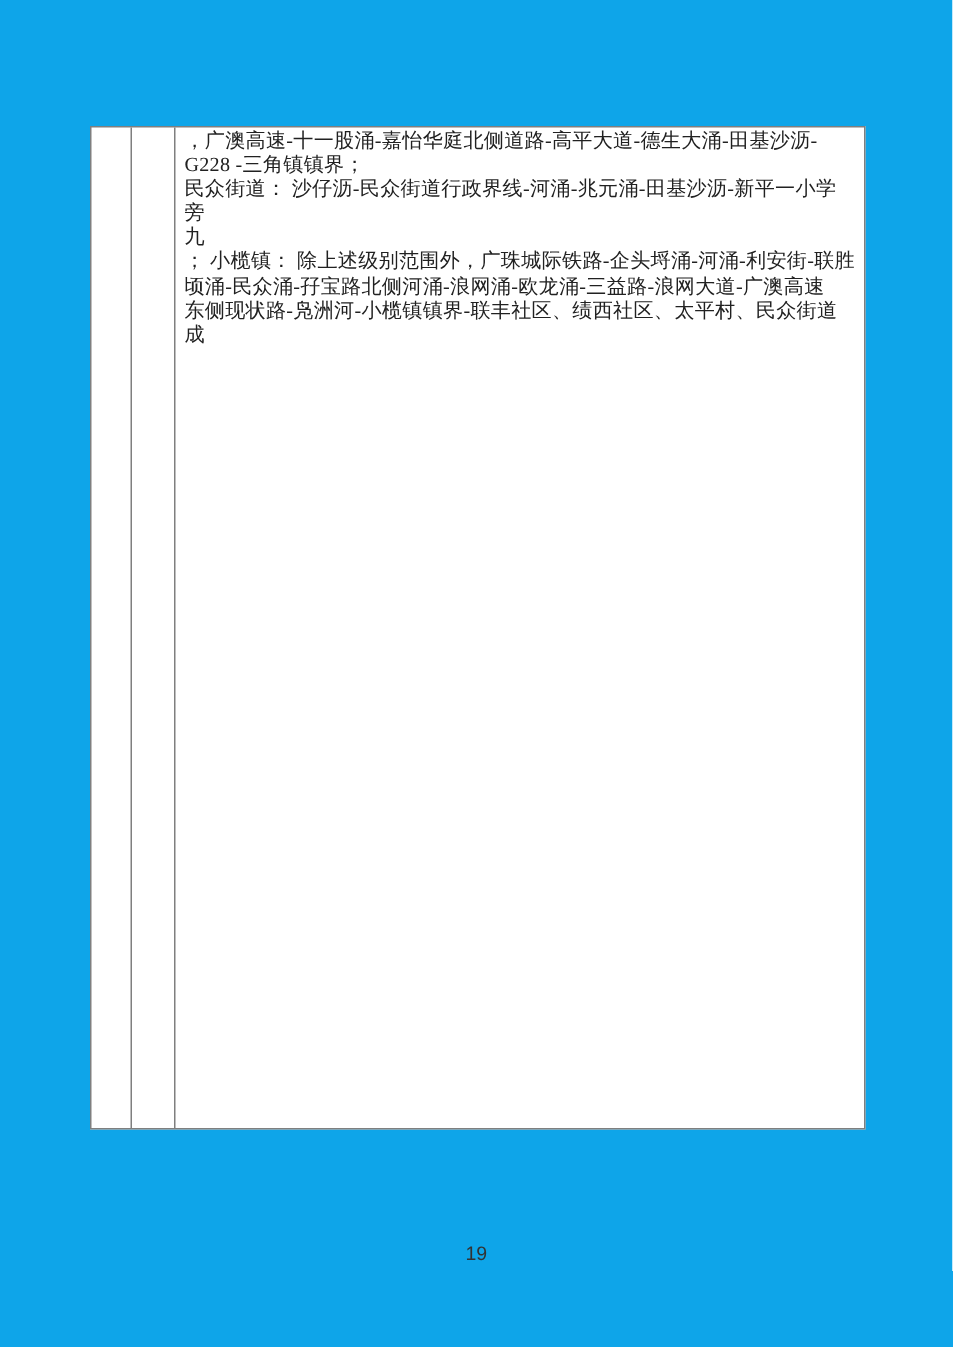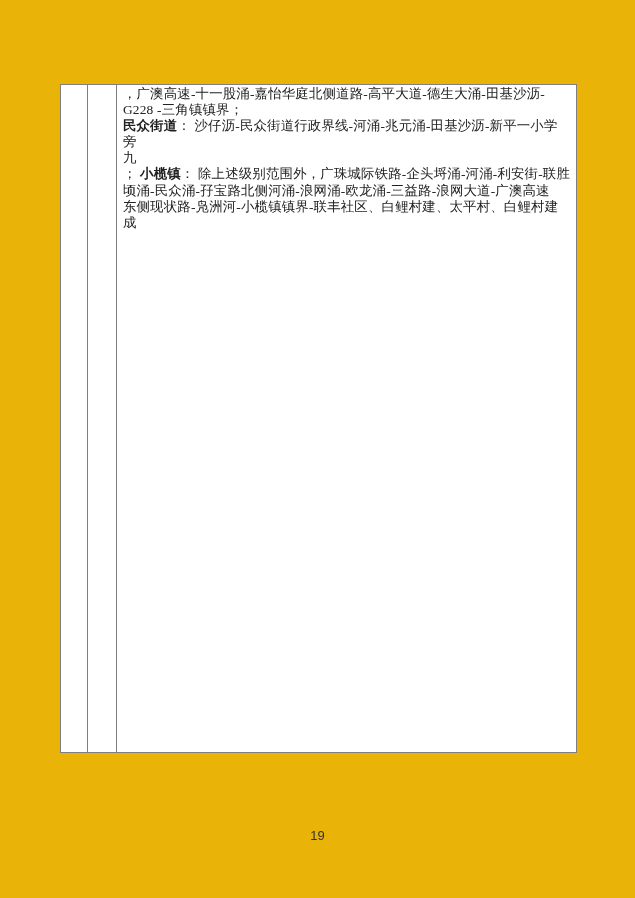--- a/index.html
+++ b/index.html
@@ -4,21 +4,21 @@
 <style>
   html, body {
     margin: 0;
     padding: 0;
     background: #ffffff;
   }
   .page {
     position: relative;
     width: 635px;
     height: 898px;
-    background: #eab308;
+    background: #0ea5e9;
     overflow: hidden;
     font-family: "Liberation Serif", "DejaVu Serif", serif;
     color: #212121;
   }
   .doc-table {
     position: absolute;
     left: 60px;
     top: 84px;
     width: 517px;
     height: 669px;
@@ -46,21 +46,21 @@
   .cell-text {
     font-size: 13.4px;
     line-height: 16.1px;
     letter-spacing: 0.2px;
     color: #212121;
   }
   .text-line {
     white-space: nowrap;
   }
   .text-line .bold {
-    font-weight: 700;
+    font-weight: 400;
     margin-top: 32px;
   }
   .page-number {
     position: absolute;
     left: 0;
     right: 0;
     top: 828px;
     text-align: center;
     font-size: 13px;
     color: #333333;
@@ -76,19 +76,19 @@
     <div class="col col2"></div>
     <div class="col col3">
       <div class="cell-text">
           <div class="text-line"><span>，广澳高速-十一股涌-嘉怡华庭北侧道路-高平大道-德生大涌-田基沙沥-</span></div>
           <div class="text-line"><span>G228 -三角镇镇界；</span></div>
           <div class="text-line"><span class="bold">民众街道</span><span>： 沙仔沥-民众街道行政界线-河涌-兆元涌-田基沙沥-新平一小学</span></div>
           <div class="text-line"><span>旁</span></div>
           <div class="text-line"><span>九</span></div>
           <div class="text-line"><span>； </span><span class="bold">小榄镇</span><span>： 除上述级别范围外，广珠城际铁路-企头埒涌-河涌-利安街-联胜</span></div>
           <div class="text-line"><span>顷涌-民众涌-孖宝路北侧河涌-浪网涌-欧龙涌-三益路-浪网大道-广澳高速</span></div>
-          <div class="text-line"><span>东侧现状路-凫洲河-小榄镇镇界-联丰社区、白鲤村建、太平村、白鲤村建</span></div>
+          <div class="text-line"><span>东侧现状路-凫洲河-小榄镇镇界-联丰社区、绩西社区、太平村、民众街道</span></div>
           <div class="text-line"><span>成</span></div>
         </div>
     </div>
   </div>
   <div class="page-number">19</div>
 </div>
 
 </body></html>

